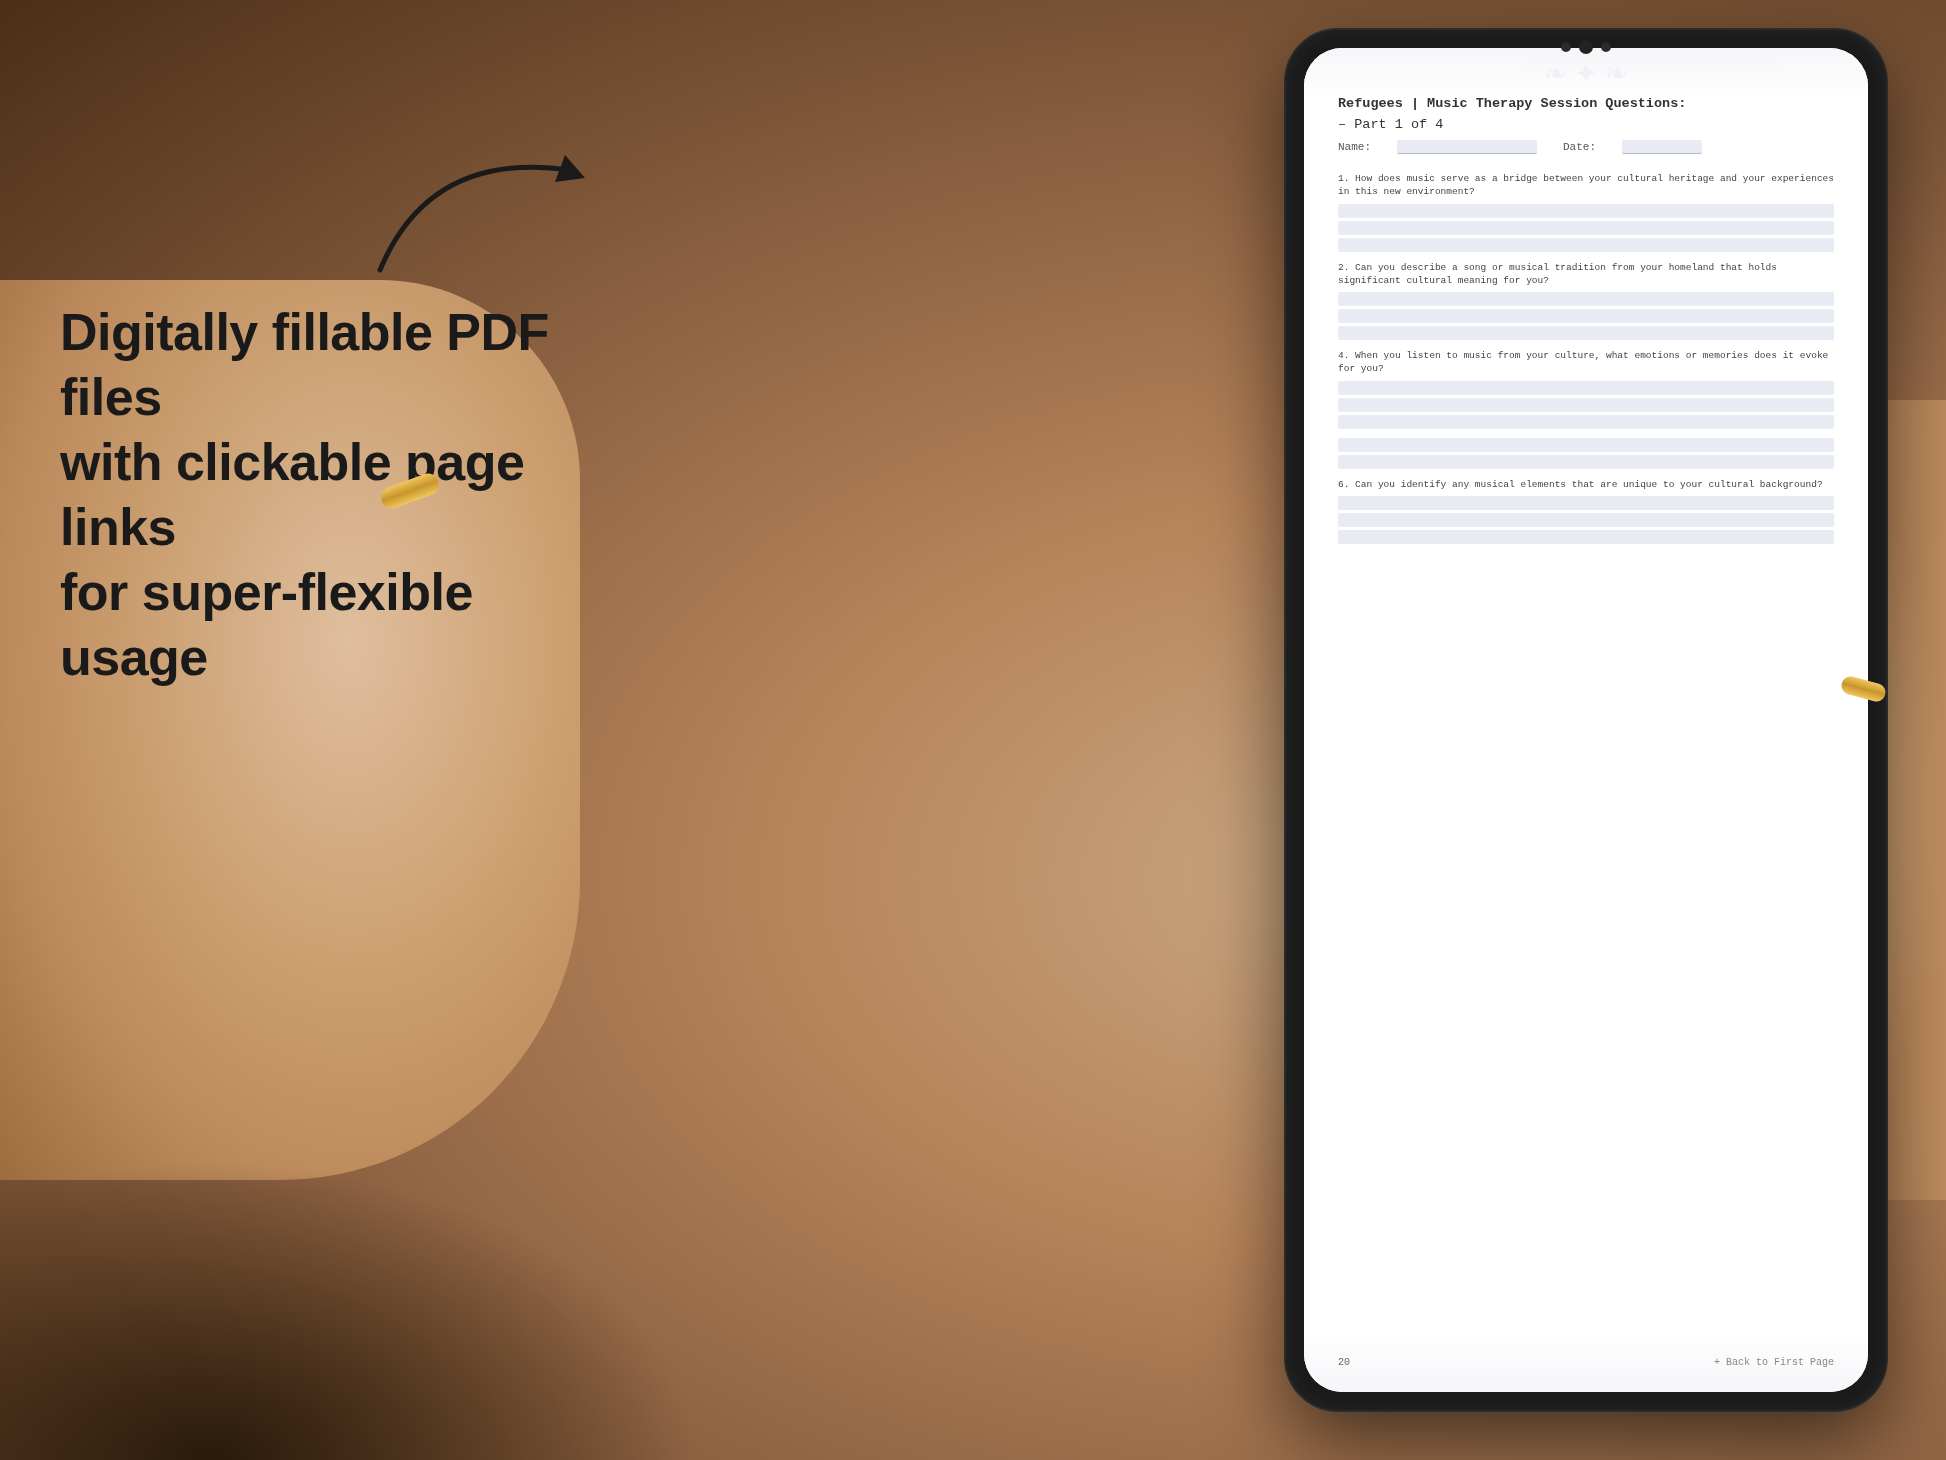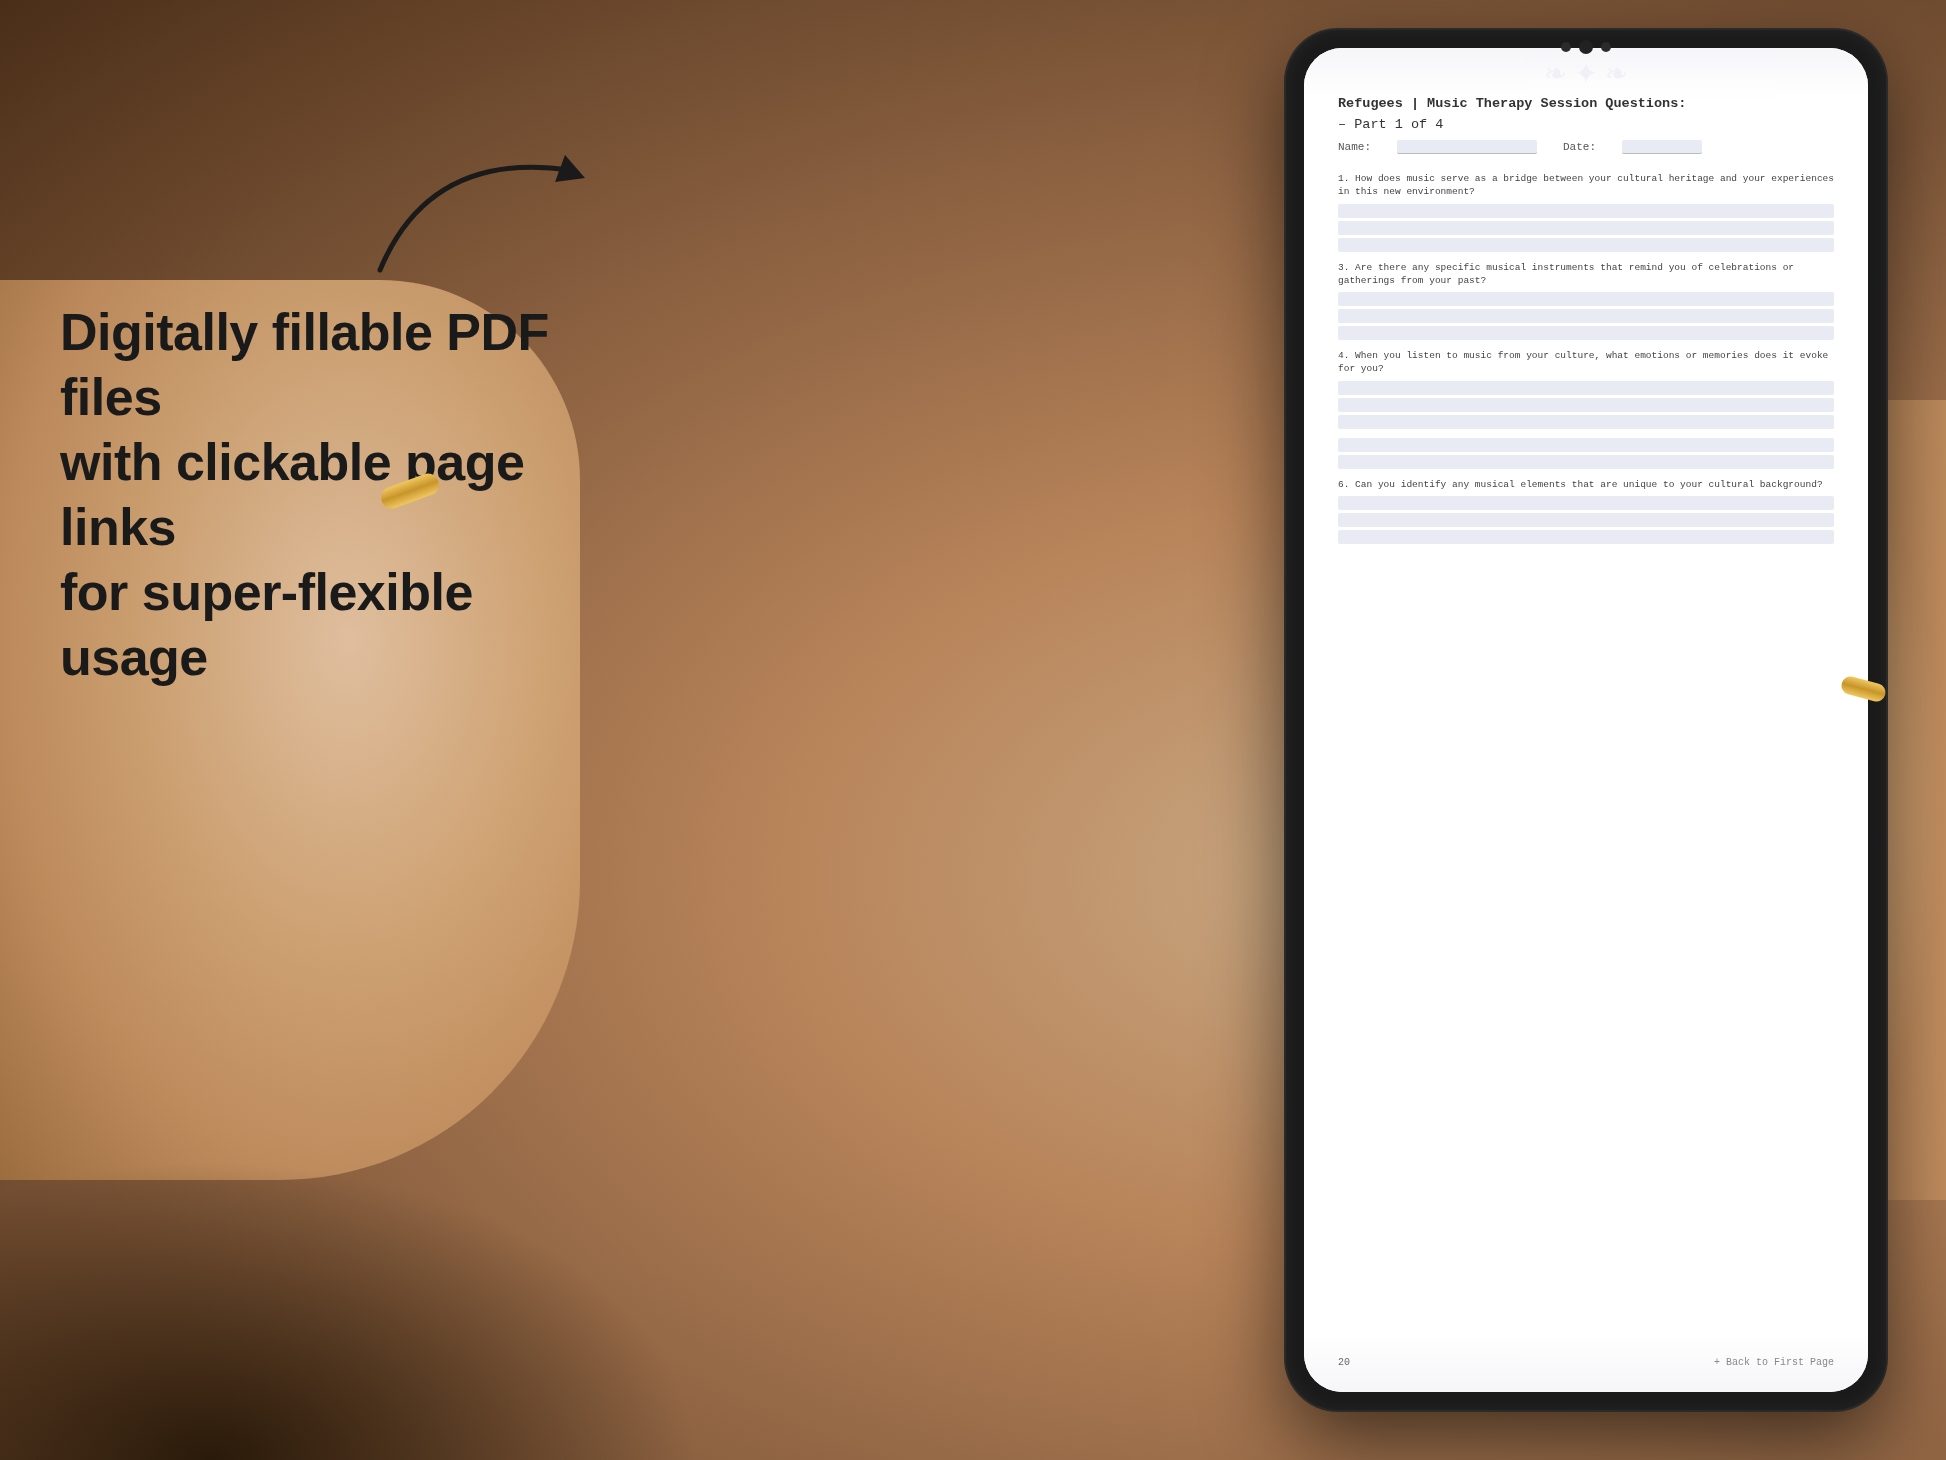--- a/index.html
+++ b/index.html
@@ -311,29 +311,29 @@
 
           <div class="doc-question">
             <div class="doc-question-text">1. How does music serve as a bridge between your cultural heritage and your experiences in this new environment?</div>
             <div class="doc-answer-lines">
               <div class="doc-answer-line"></div>
               <div class="doc-answer-line"></div>
               <div class="doc-answer-line"></div>
             </div>
           </div>
 
-
-          <div class="doc-question">
-            <div class="doc-question-text">3. Are there any specific musical instruments that remind you of celebrations or gatherings from your past?</div>
-            <div class="doc-answer-lines">
-              <div class="doc-answer-line"></div>
-              <div class="doc-answer-line"></div>
-              <div class="doc-answer-line"></div>
-            </div>
-          </div>
+          <div class="doc-question">
+            <div class="doc-question-text">2. Can you describe a song or musical tradition from your homeland that holds significant cultural meaning for you?</div>
+            <div class="doc-answer-lines">
+              <div class="doc-answer-line"></div>
+              <div class="doc-answer-line"></div>
+              <div class="doc-answer-line"></div>
+            </div>
+          </div>
+
 
           <div class="doc-question">
             <div class="doc-question-text">4. When you listen to music from your culture, what emotions or memories does it evoke for you?</div>
             <div class="doc-answer-lines">
               <div class="doc-answer-line"></div>
               <div class="doc-answer-line"></div>
               <div class="doc-answer-line"></div>
             </div>
           </div>
 

